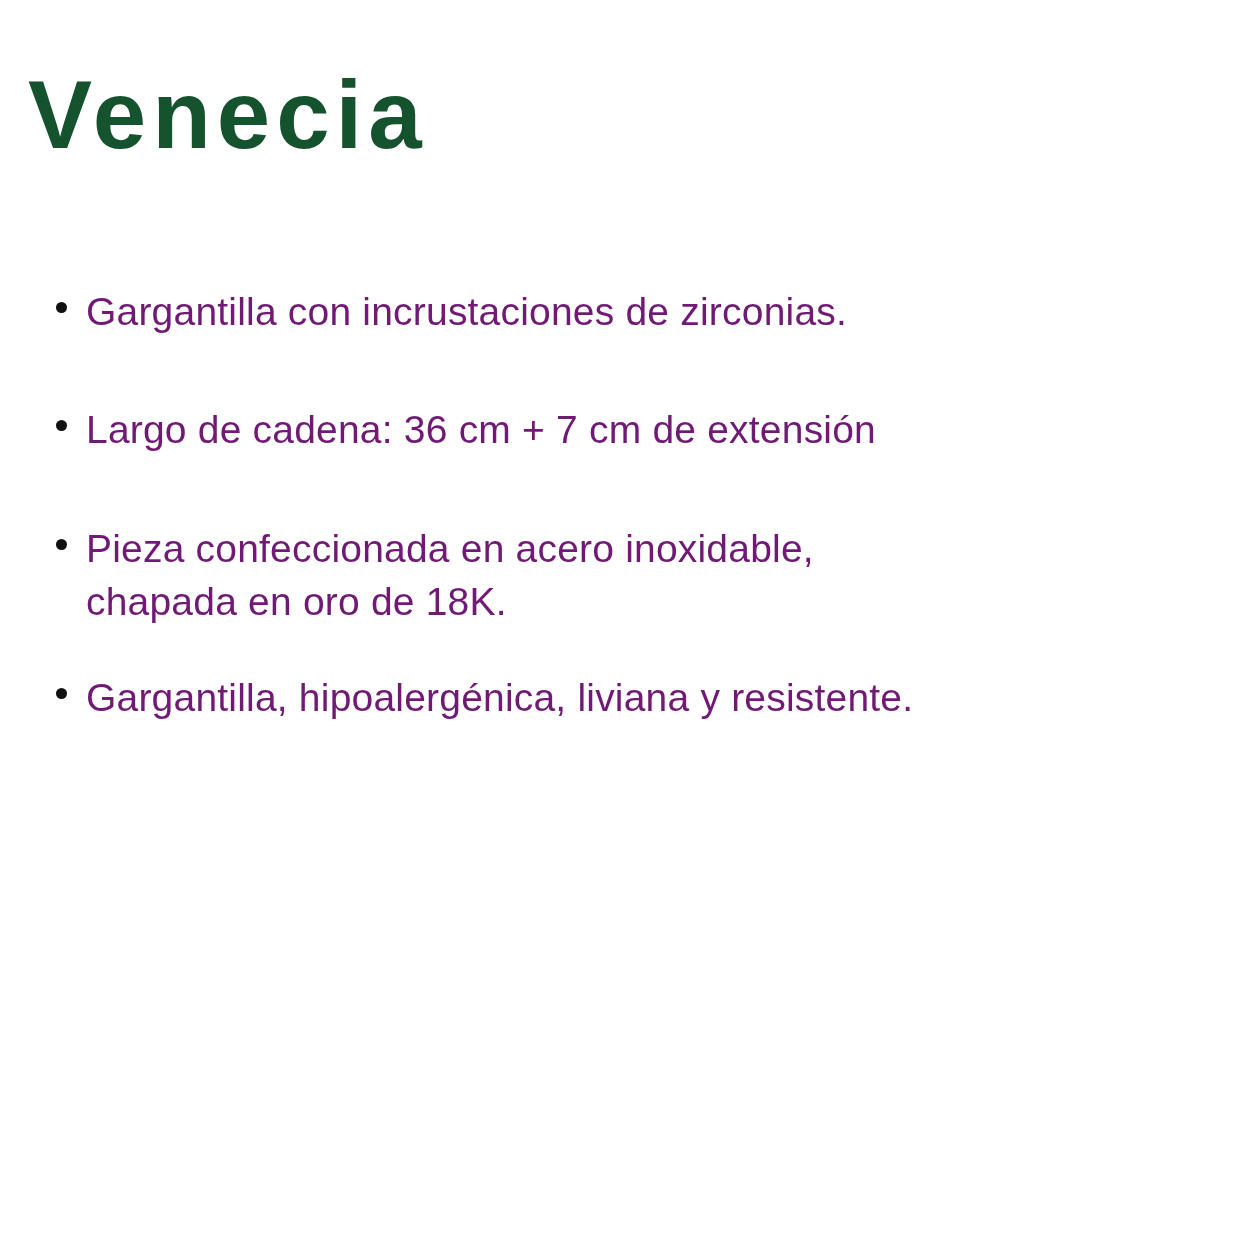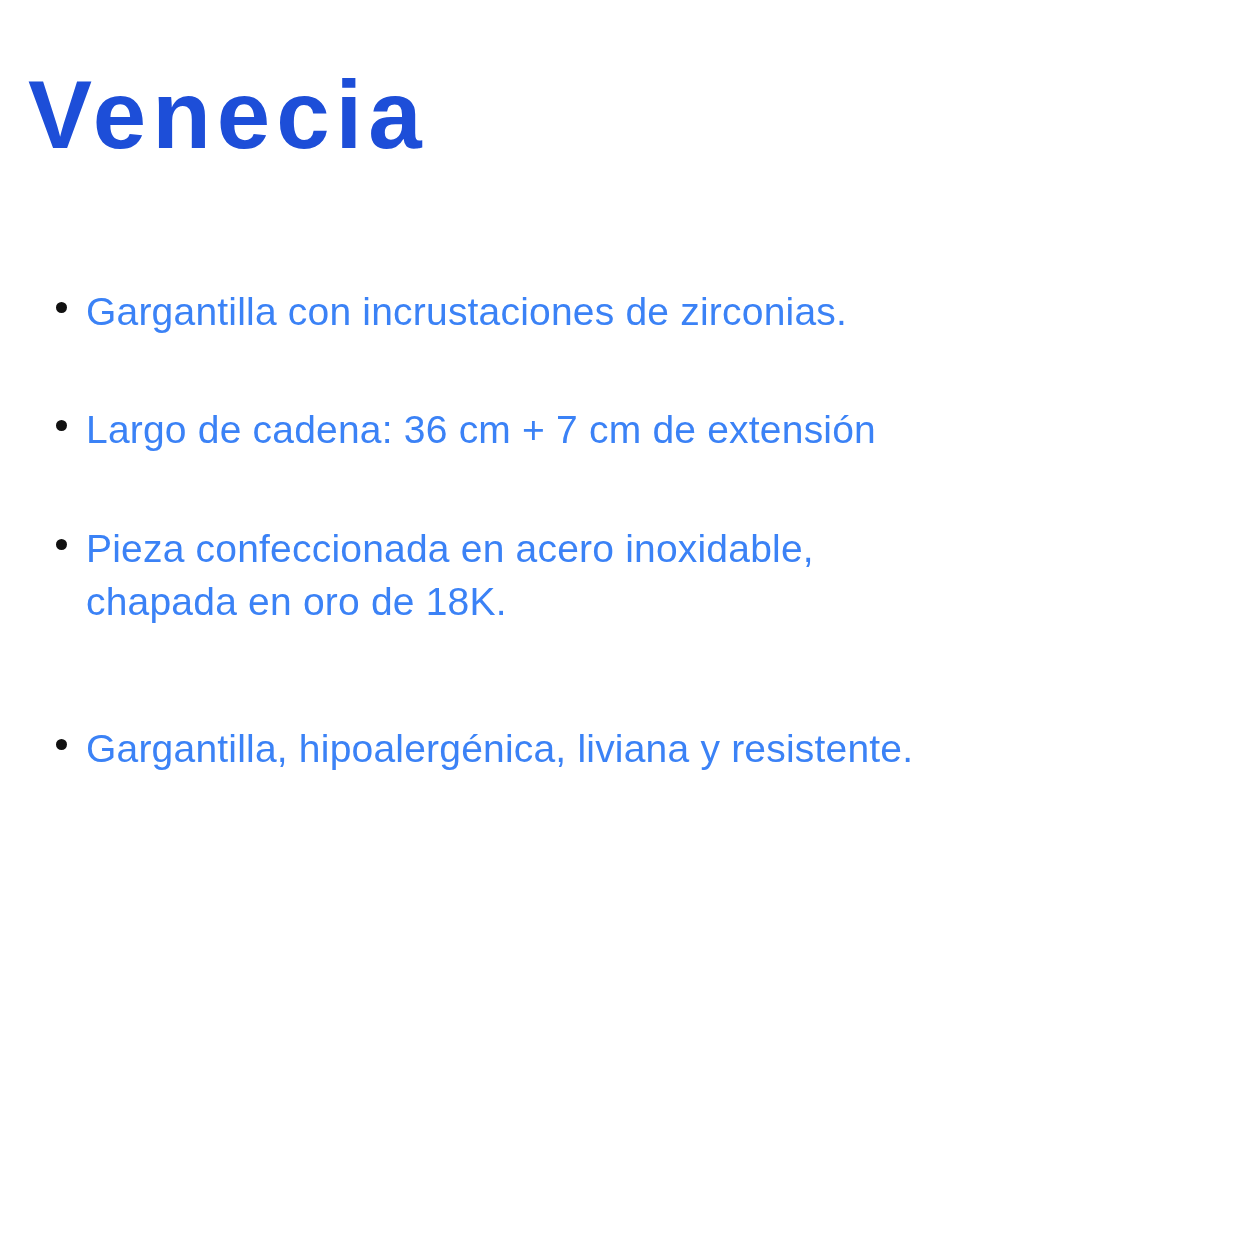--- a/index.html
+++ b/index.html
@@ -21,21 +21,21 @@
     box-sizing: border-box;
     padding: 62px 40px 0 28px;
   }
   .product-title {
     font-family: "Liberation Sans", sans-serif;
     font-size: 96px;
     font-weight: 700;
     letter-spacing: 6px;
     line-height: 1.1;
     margin: 0 0 0 0;
-    color: #1d4ed8;
+    color: #14532d;
     white-space: nowrap;
   }
   .feature-list {
     list-style: none;
     margin: 0;
     padding: 0;
     margin-top: 118px;
   }
   .feature-item {
     position: relative;
@@ -54,26 +54,26 @@
     width: 11px;
     height: 11px;
     border-radius: 50%;
     background: #111111;
   }
   .feature-text {
     font-family: "Liberation Sans", sans-serif;
     font-size: 39px;
     font-weight: 400;
     line-height: 1.35;
-    color: #3b82f6;
+    color: #701a75;
     letter-spacing: 0.2px;
     white-space: pre-line;
   }
   
-  .feature-item.item-3 { margin-bottom: 95px; margin-top: 10px; }
+  .feature-item.item-3 { margin-bottom: 44px; margin-top: 10px; }
   .feature-item.item-2 { }
 </style>
 </head>
 <body>
 
 <div class="page">
 
   <h1 class="product-title">Venecia</h1>
 
   <ul class="feature-list">

